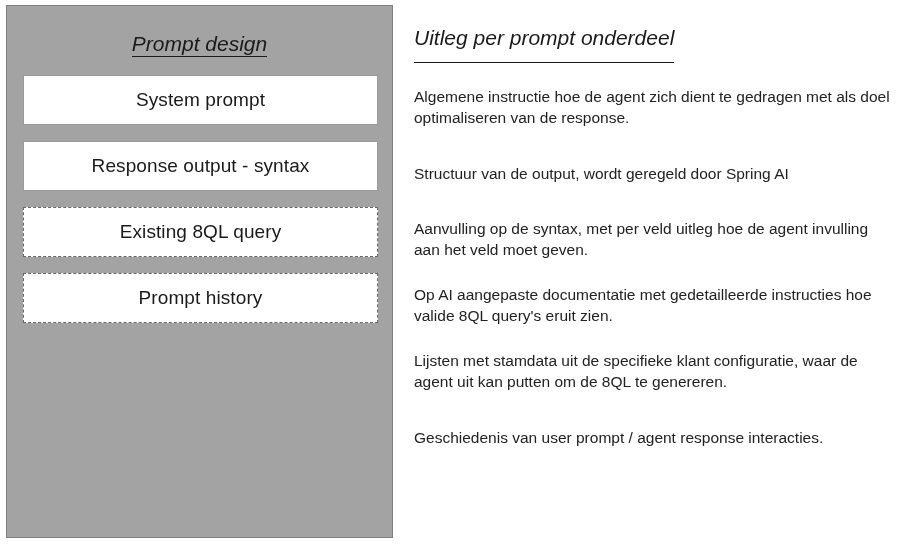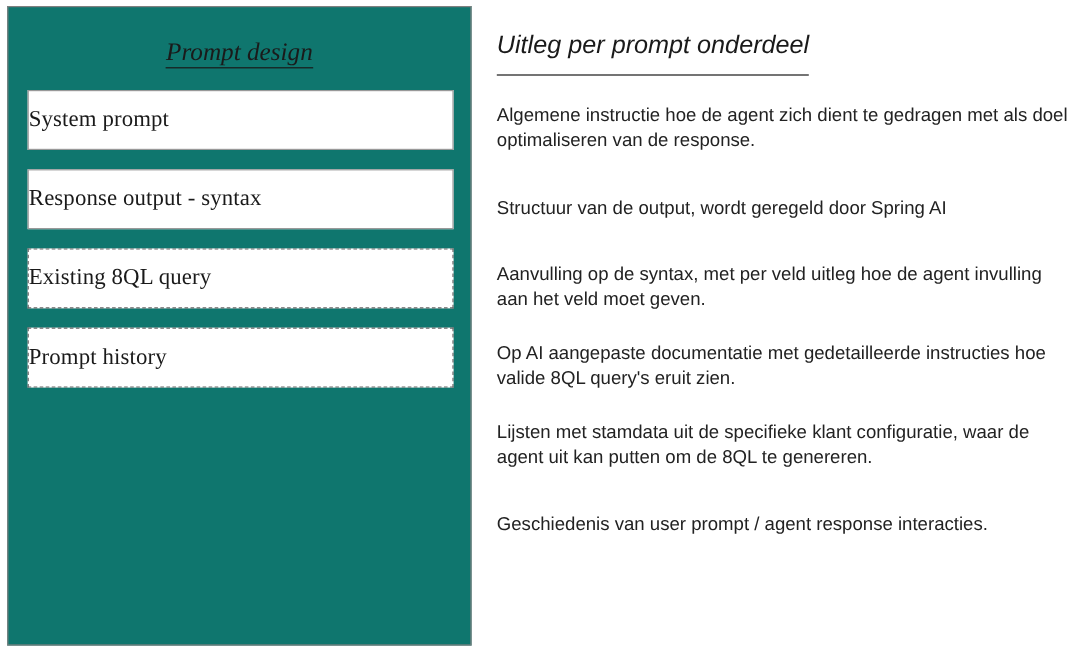--- a/index.html
+++ b/index.html
@@ -23,24 +23,23 @@
     height: 548px;
   }
 
   .prompt-design-panel {
     position: absolute;
     left: 6px;
     top: 5px;
     width: 387px;
     height: 533px;
     box-sizing: border-box;
-    background: #0f766e;
+    background: #a3a3a3;
     border: 1px solid #808080;
     padding: 0;
-    font-family: Liberation Serif, serif;
   }
 
   .panel-title {
     text-align: center;
     font-style: italic;
     font-size: 21px;
     line-height: 1;
     color: #1a1a1a;
     margin: 0;
     padding: 0;
@@ -63,20 +62,21 @@
   }
 
   .prompt-box {
     box-sizing: border-box;
     width: 355px;
     height: 50px;
     background: #ffffff;
     border: 1px solid #999999;
     display: flex;
     align-items: center;
+    justify-content: center;
     margin-bottom: 16px;
     font-size: 19px;
     color: #1a1a1a;
     letter-spacing: 0.1px;
   }
   .prompt-box.dashed {
     border: 1.5px dashed #666666;
   }
   .prompt-box:last-child {
     margin-bottom: 0;

